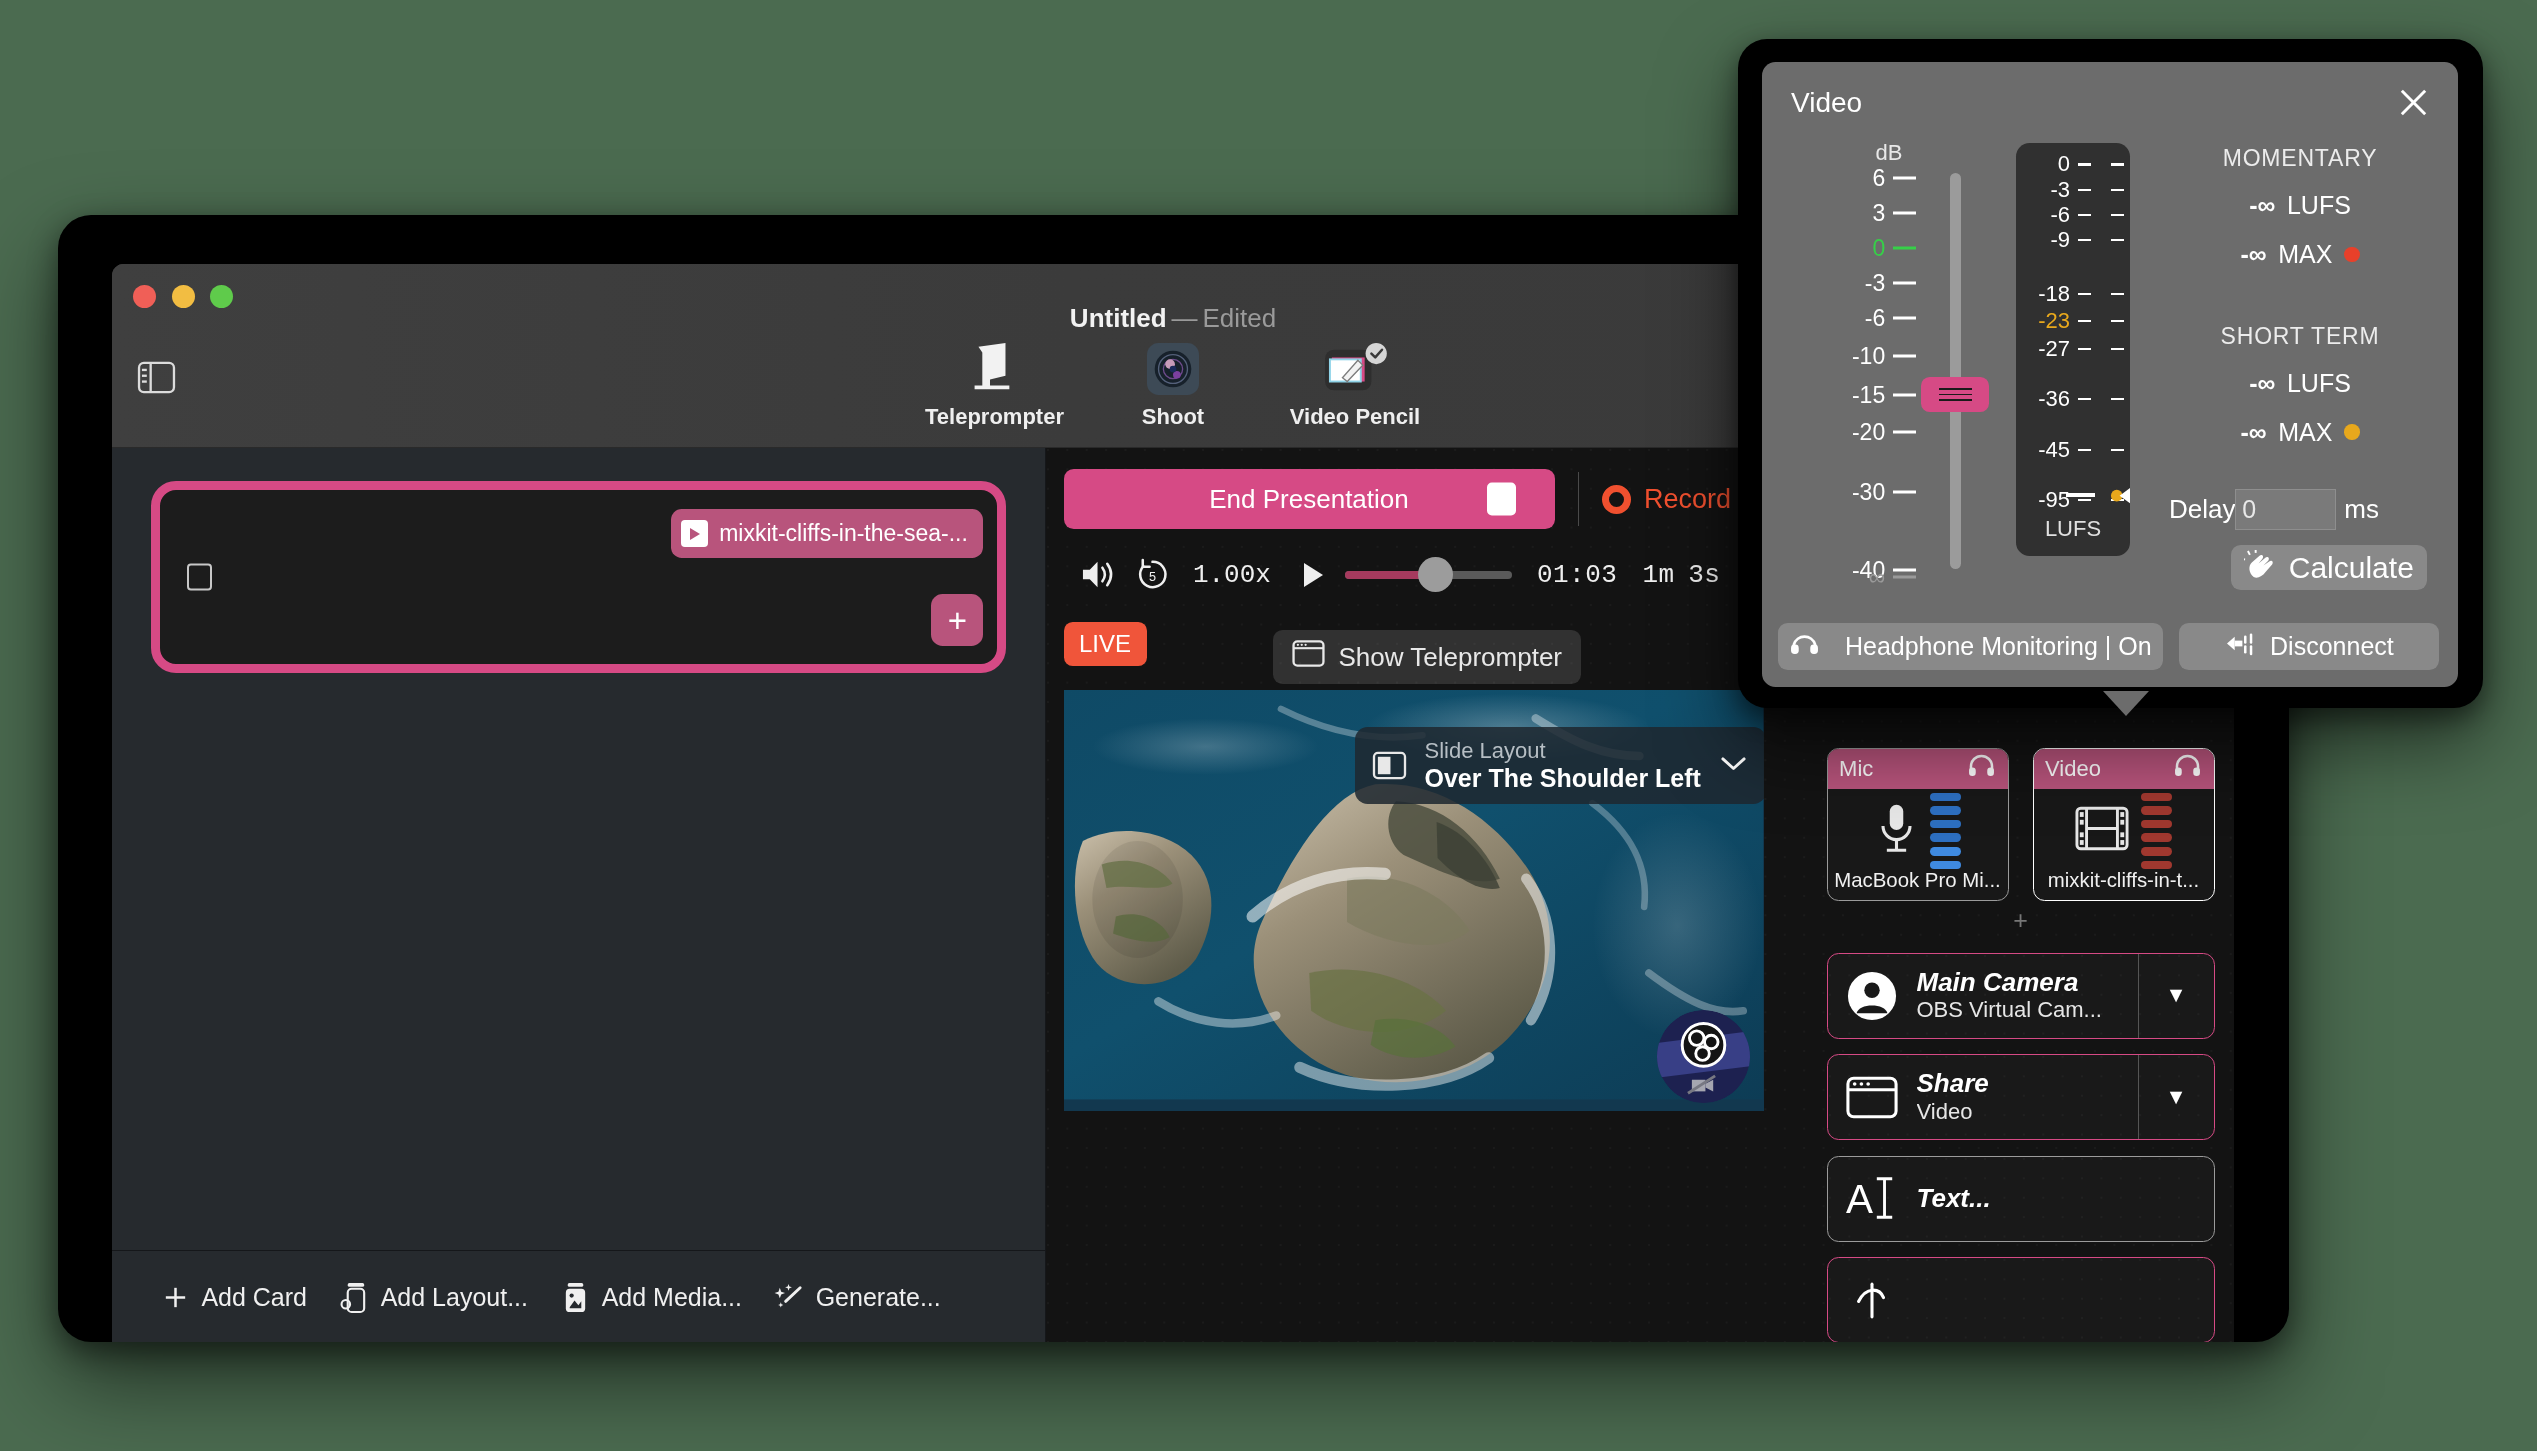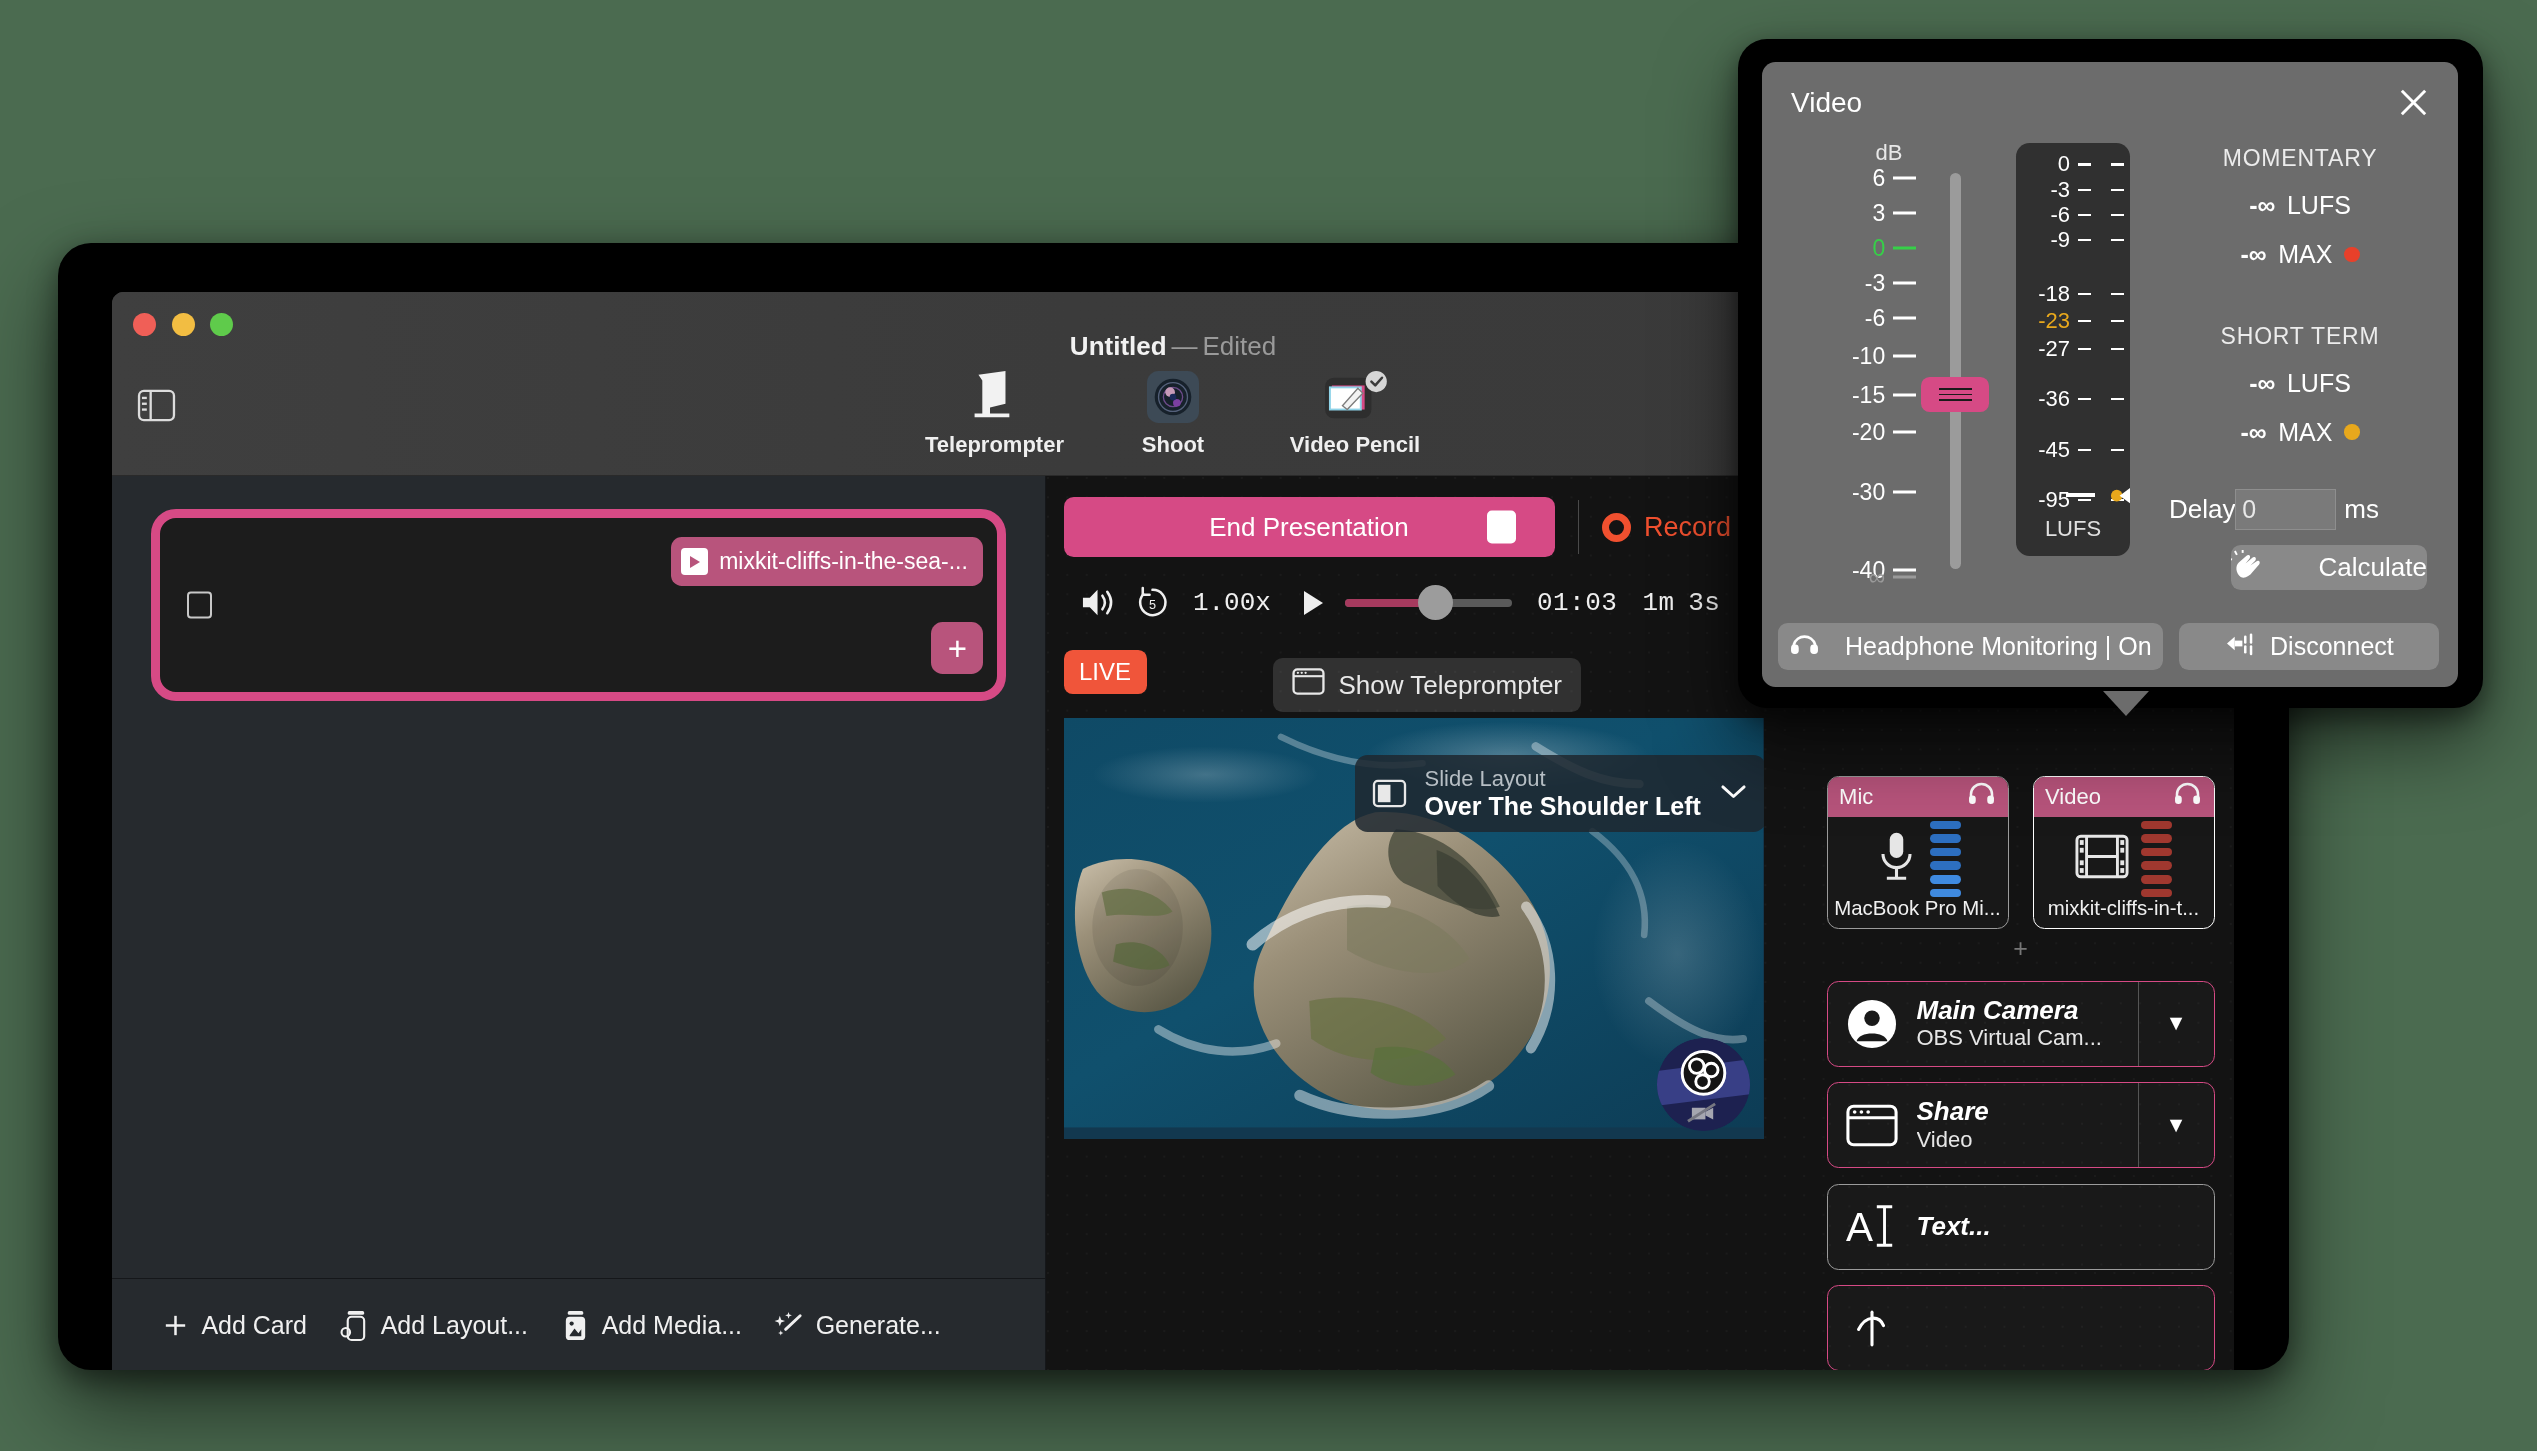--- a/index.html
+++ b/index.html
@@ -12,21 +12,20 @@
 
   
   .app-window {
     position: absolute;
     left: 58px; top: 215px;
     width: 2231px; height: 1127px;
     background: #000;
     border-radius: 33px;
     box-shadow: 0 39px 87px rgba(0,0,0,0.55), 0 9.7px 29px rgba(0,0,0,0.45);
     overflow: hidden;
-    margin-top: 28px;
   }
   .app-inner {
     position: absolute;
     left: 54px; top: 49px;
     width: 2122px; height: 1079px;
     background: #3d3d3d;
     border-top-left-radius: 11.6px;
     border-top-right-radius: 11.6px;
     overflow: hidden;
     display: flex;
@@ -337,22 +336,22 @@
   .delay-lbl { color: #fff; font-size: 26px; }
   .delay-input {
     width: 101px; height: 41px; background: #7a7a7a; border: 1px solid #8e8e8e;
     color: #e8e8e8; font-size: 25px; display: flex; align-items: center; padding-left: 5.8px;
   }
   .delay-unit { color: #fff; font-size: 26px; margin-left: 7.8px; }
   .calc-btn {
     position: absolute; left: 469px; top: 483px;
     width: 196px; height: 45px;
     background: rgba(255,255,255,0.20); border-radius: 9.7px;
-    display: flex; align-items: center; justify-content: space-between; gap: 11.6px;
-    color: #fff; font-size: 26px;
+    display: flex; align-items: center; justify-content: center; gap: 11.6px;
+    color: #fff; font-size: 30px;
   }
   .bottom-btns { position: absolute; left: 15.5px; right: 19.4px; bottom: 17.5px; display: flex; gap: 15.5px; }
   .hp-btn {
     flex: 1 1 auto; height: 47px; background: rgba(255,255,255,0.20); border-radius: 9.7px;
     display: flex; align-items: center; justify-content: center; gap: 25px;
     color: #fff; font-size: 25px;
   }
   .dc-btn {
     width: 260px; height: 47px; background: rgba(255,255,255,0.20); border-radius: 9.7px;
     display: flex; align-items: center; justify-content: center; gap: 13.6px;

